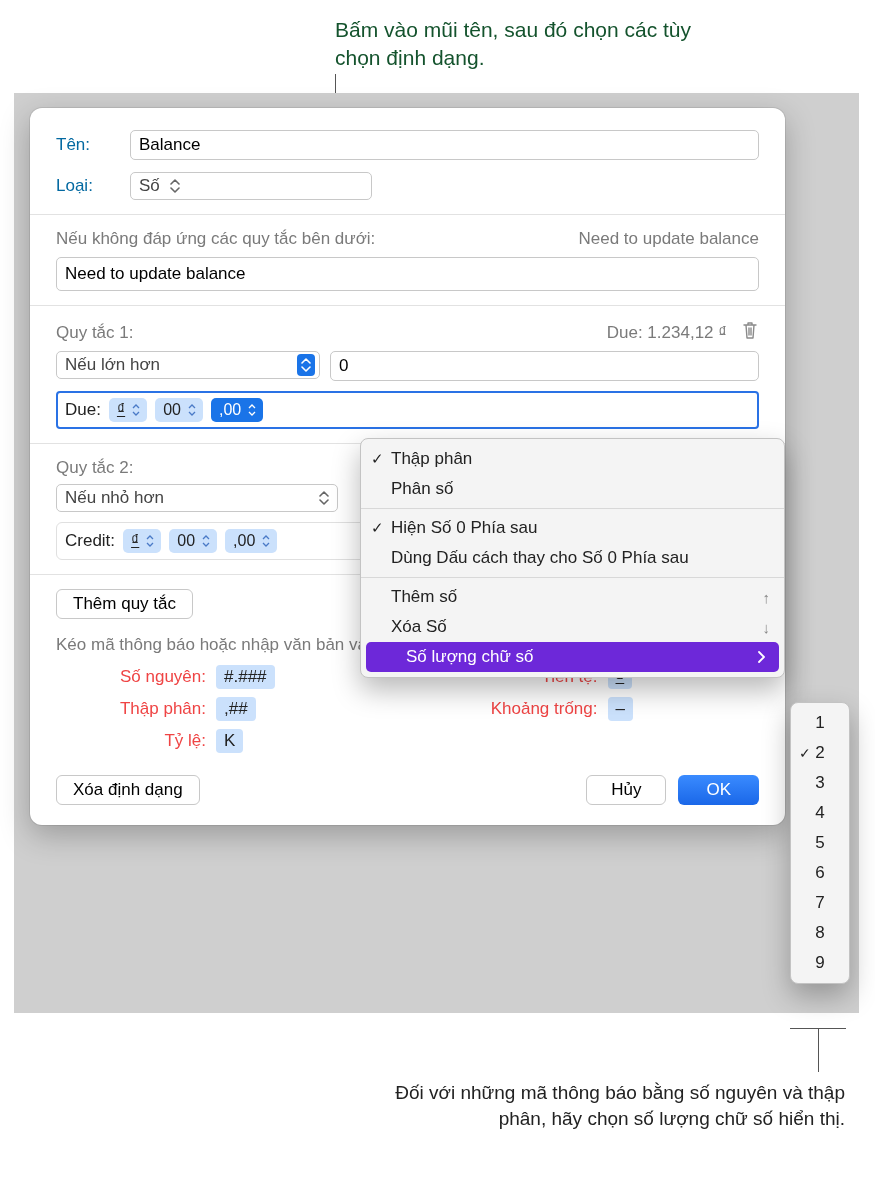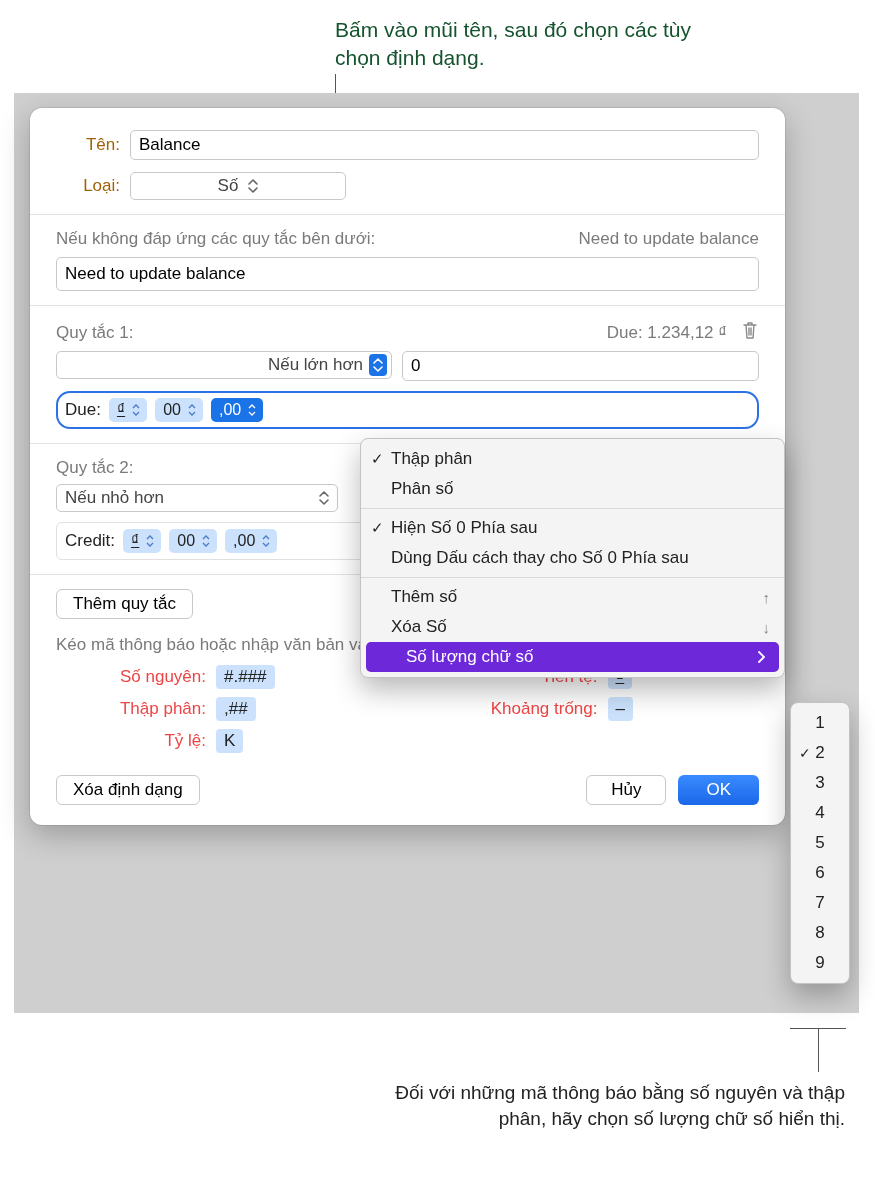--- a/index.html
+++ b/index.html
@@ -73,23 +73,22 @@
     box-shadow: 0 10px 30px rgba(0,0,0,0.25), 0 0 0 1px rgba(0,0,0,0.08);
     padding: 22px 26px 20px 26px;
   }
   .form-row {
     display: flex;
     align-items: center;
     margin-bottom: 12px;
   }
   .form-label {
     width: 74px;
-    text-align: right;
     padding-right: 10px;
-    color: #a16207;
+    color: #0369a1;
   }
   .text-input {
     flex: 1;
     height: 30px;
     border: 1px solid #c8c8c8;
     border-radius: 5px;
     background: #fff;
     padding: 0 8px;
     font-size: 17px;
   }
@@ -128,34 +127,34 @@
     display: flex;
     justify-content: space-between;
     align-items: center;
   }
   .muted { color: #7a7a7a; }
   .rule-select-row {
     display: flex;
     gap: 10px;
     margin-top: 6px;
   }
-  .rule-select-row .select { width: 336px; justify-content: flex-end; }
+  .rule-select-row .select { width: 264px; justify-content: space-between; }
   .rule-select-row .text-input { flex: 1; }
   .tokens-row {
     display: flex;
     align-items: center;
     gap: 8px;
     margin-top: 10px;
     padding: 6px 8px;
     border: 1px solid #e0e0e0;
     border-radius: 6px;
   }
   .tokens-row.selected {
     border: 2px solid #2a72e5;
-    border-radius: 14px;
+    border-radius: 4px;
     padding: 5px 7px;
   }
   .token-prefix { color: #222; }
   .pill {
     display: inline-flex;
     align-items: center;
     background: #cbe1fc;
     border-radius: 5px;
     height: 24px;
     padding: 0 4px 0 8px;
@@ -304,21 +303,21 @@
 
   
   <div class="form-row">
     <div class="form-label">Tên:</div>
     <input class="text-input" value="Balance" style="">
   </div>
 
   
   <div class="form-row">
     <div class="form-label">Loại:</div>
-    <div class="select" style="width:216px;justify-content:center;">
+    <div class="select" style="width:242px;justify-content:flex-start;">
       <span>Số</span>
       <span class="chev">
         <svg width="10" height="14" viewBox="0 0 10 14">
             <path d="M1 5 L5 1 L9 5 M1 9 L5 13 L9 9" stroke="#666" stroke-width="1.6" fill="none" stroke-linecap="round" stroke-linejoin="round"></path>
           </svg>
       </span>
     </div>
   </div>
 
   <hr class="hr">

